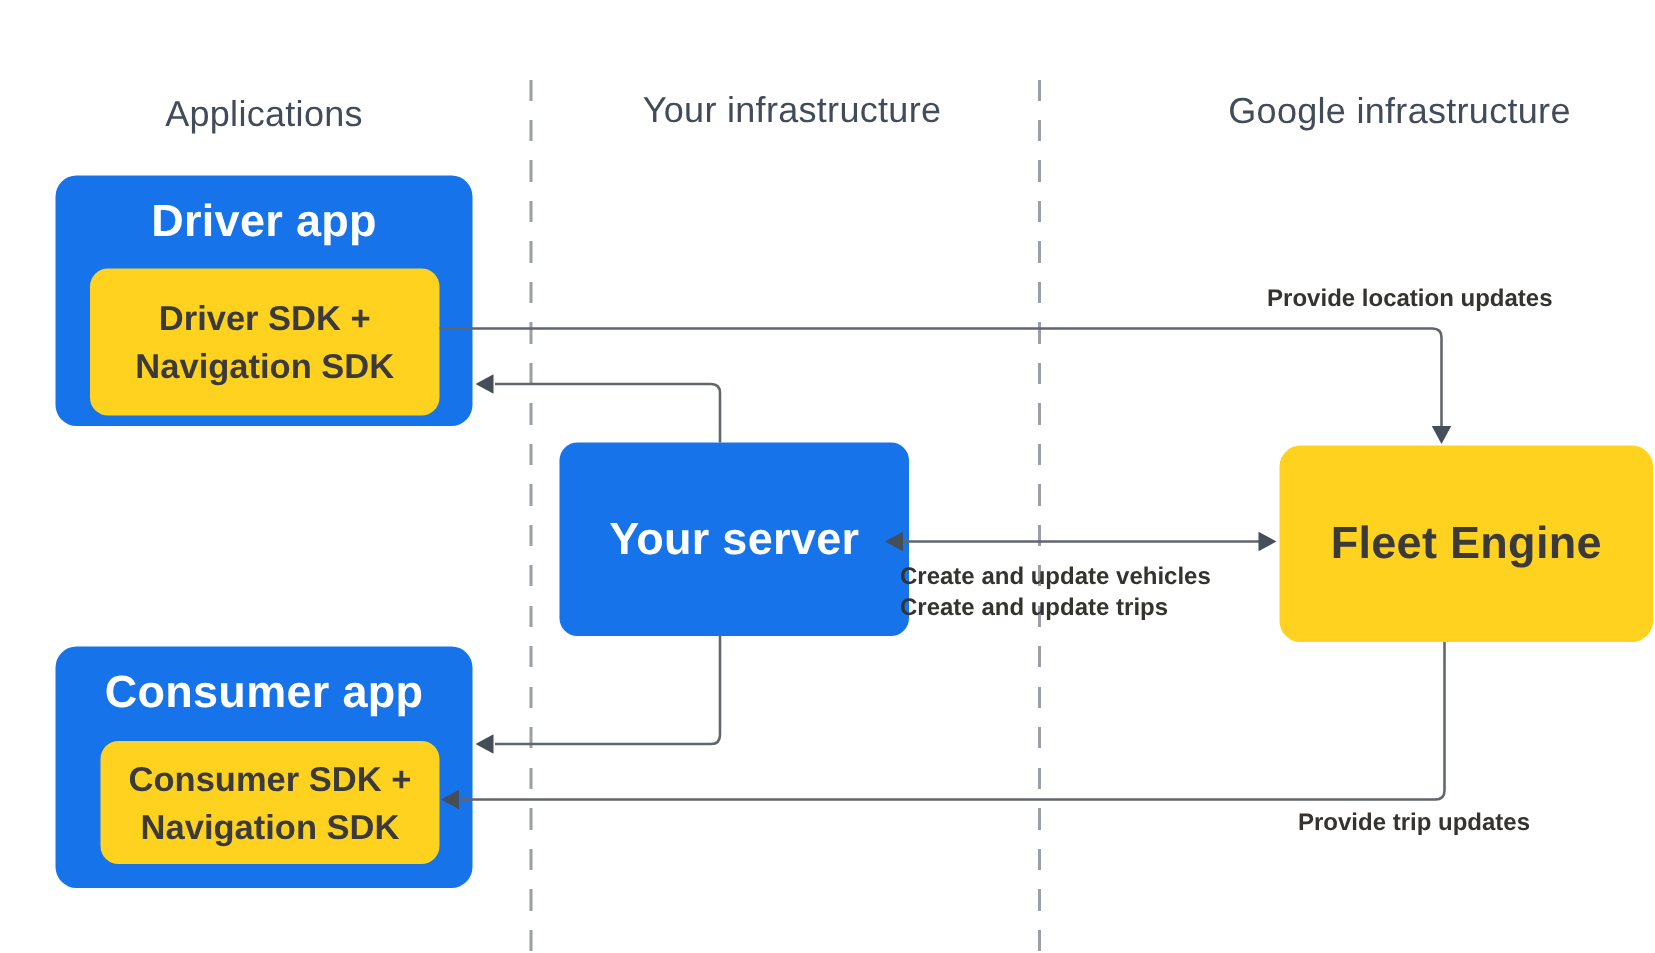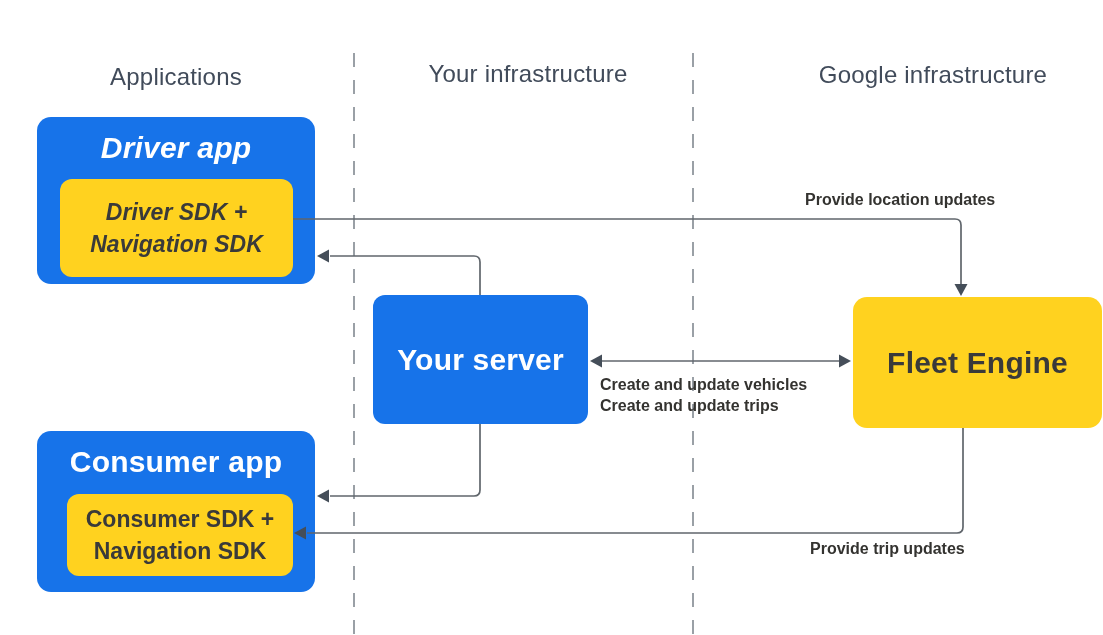--- a/index.html
+++ b/index.html
@@ -76,52 +76,52 @@
     fill:none;
   }
   .arrowhead{fill:var(--arrowhead);stroke:none;}
   .edge-label{
     position:absolute;
     font-size:16px;
     font-weight:700;
     color:var(--label-text);
     white-space:nowrap;
   }
-  .edge-label.centered{text-align:left;}
+  .edge-label.centered{text-align:right;}
   .edge-label .lbl-line{line-height:21px;}
 </style>
 </head>
 <body>
 
 <div class="canvas">
 
   <div class="col-header" style="left:37px;top:36px;width:278px;">Applications</div>
   <div class="col-header" style="left:373px;top:33px;width:310px;">Your infrastructure</div>
   <div class="col-header" style="left:778px;top:34px;width:310px;">Google infrastructure</div>
 
   <div class="divider" style="left:353px;top:26px;height:582px;"></div>
   <div class="divider" style="left:692px;top:26px;height:582px;"></div>
 
-  <div class="node blue" style="left:37px;top:90px;width:278px;height:167px;font-style:italic;">
+  <div class="node blue" style="left:37px;top:90px;width:278px;height:167px;">
     <div class="app-title">Driver app</div>
     <div class="node yellow sdk-box" style="left:23px;top:62px;width:233px;height:98px;">
       <span>Driver SDK +</span>
       <span>Navigation SDK</span>
     </div>
   </div>
 
   <div class="node blue" style="left:37px;top:404px;width:278px;height:161px;">
     <div class="app-title">Consumer app</div>
     <div class="node yellow sdk-box" style="left:30px;top:63px;width:226px;height:82px;">
       <span>Consumer SDK +</span>
       <span>Navigation SDK</span>
     </div>
   </div>
 
-  <div class="node blue big-node" style="left:373px;top:268px;width:215px;height:129px;border-radius:12px;align-items:center;">
+  <div class="node blue big-node" style="left:373px;top:268px;width:233px;height:129px;border-radius:12px;align-items:center;">
     <span>Your server</span>
   </div>
 
   <div class="node yellow big-node" style="left:853px;top:270px;width:249px;height:131px;border-radius:14px;">
     <span>Fleet Engine</span>
   </div>
 
   <svg class="edge-layer" viewBox="0 0 1103 635">
 
     <path class="edge-path" d="M 293 192 L 955 192 Q 961 192 961 198 L 961 257"></path>

